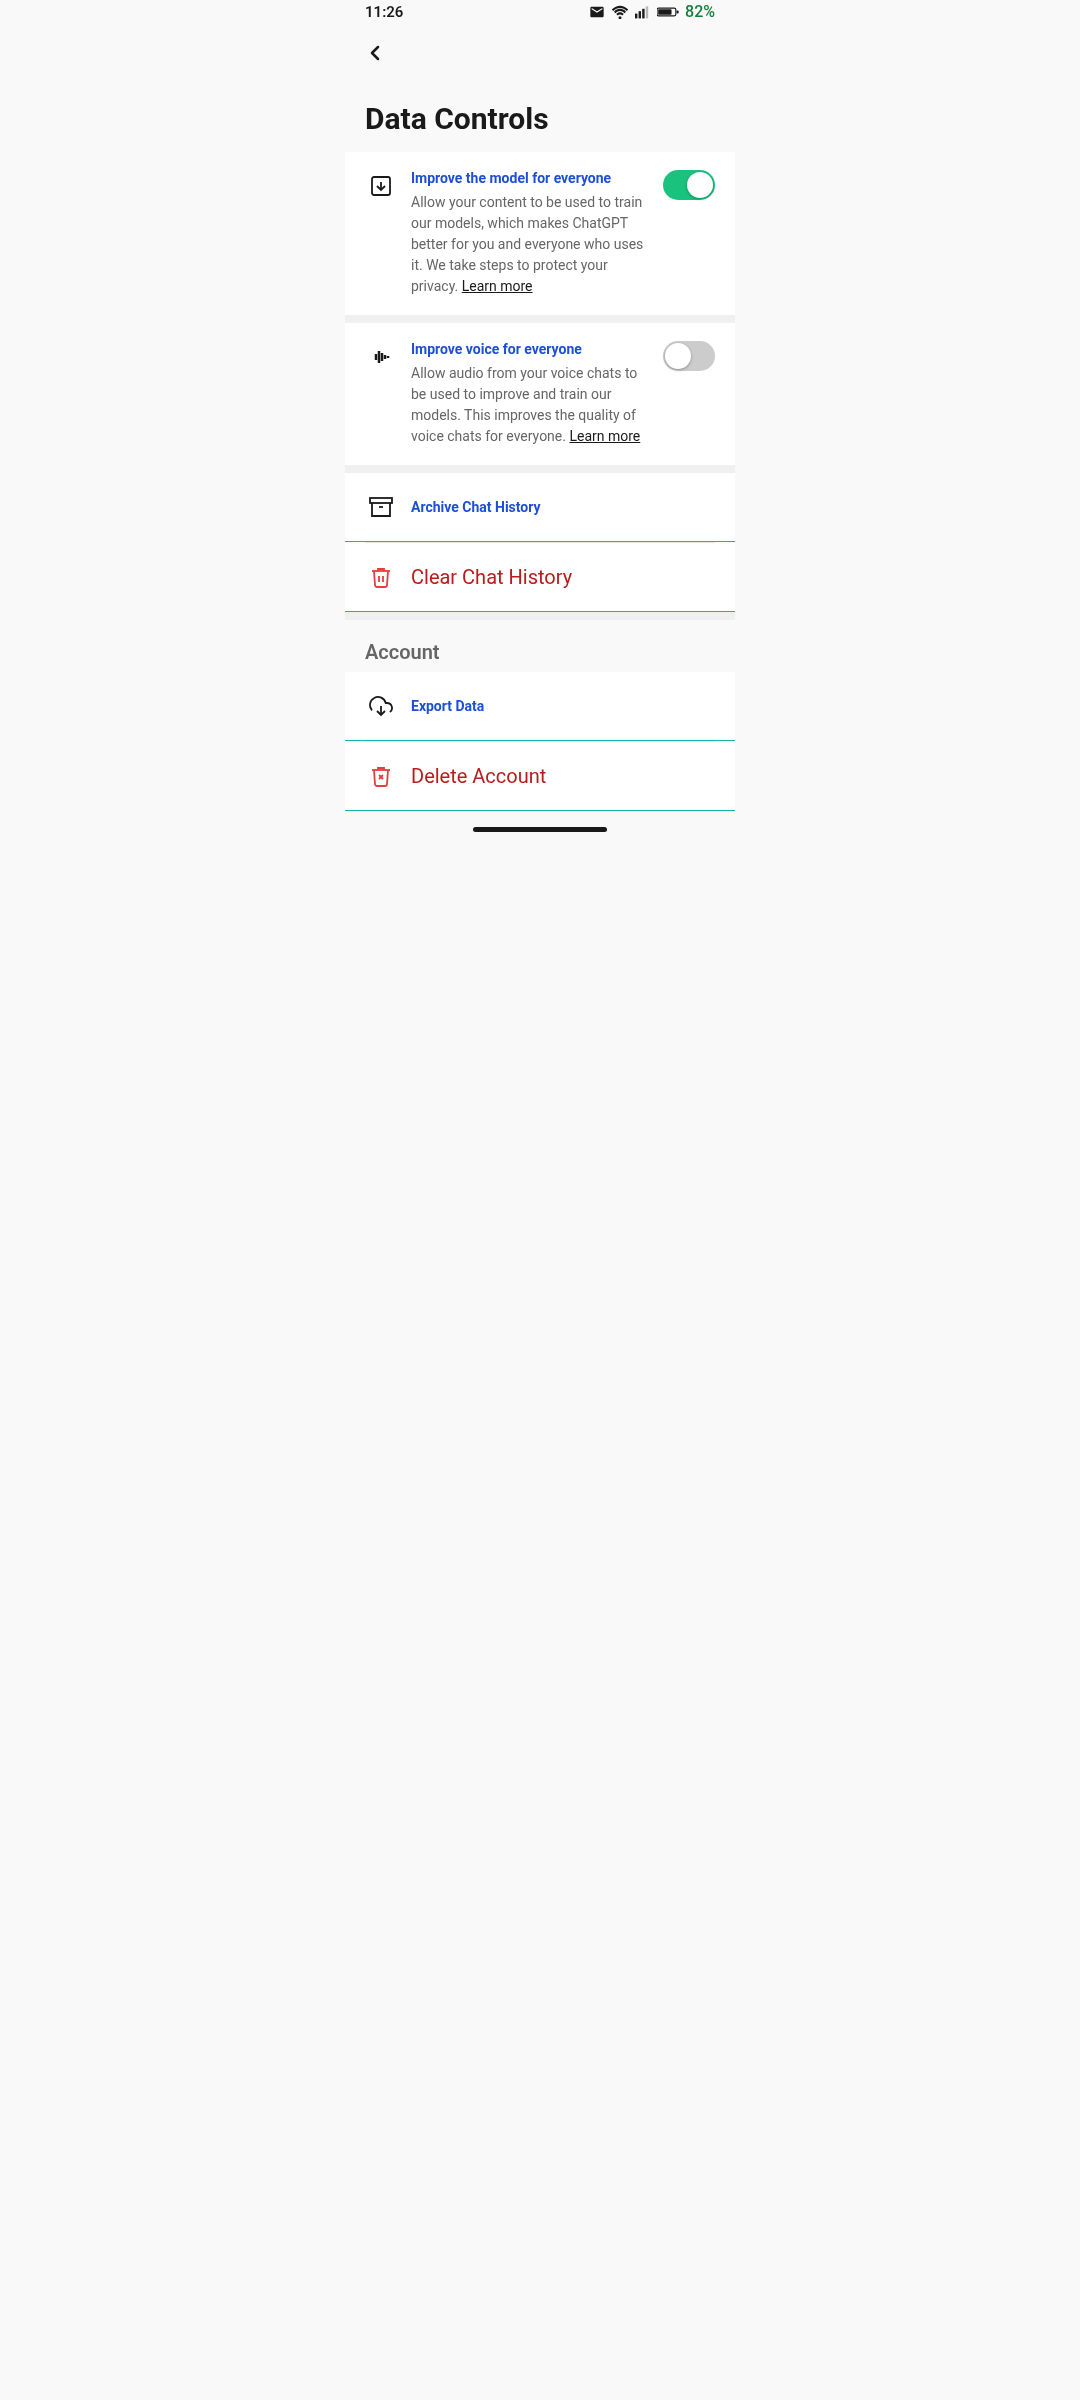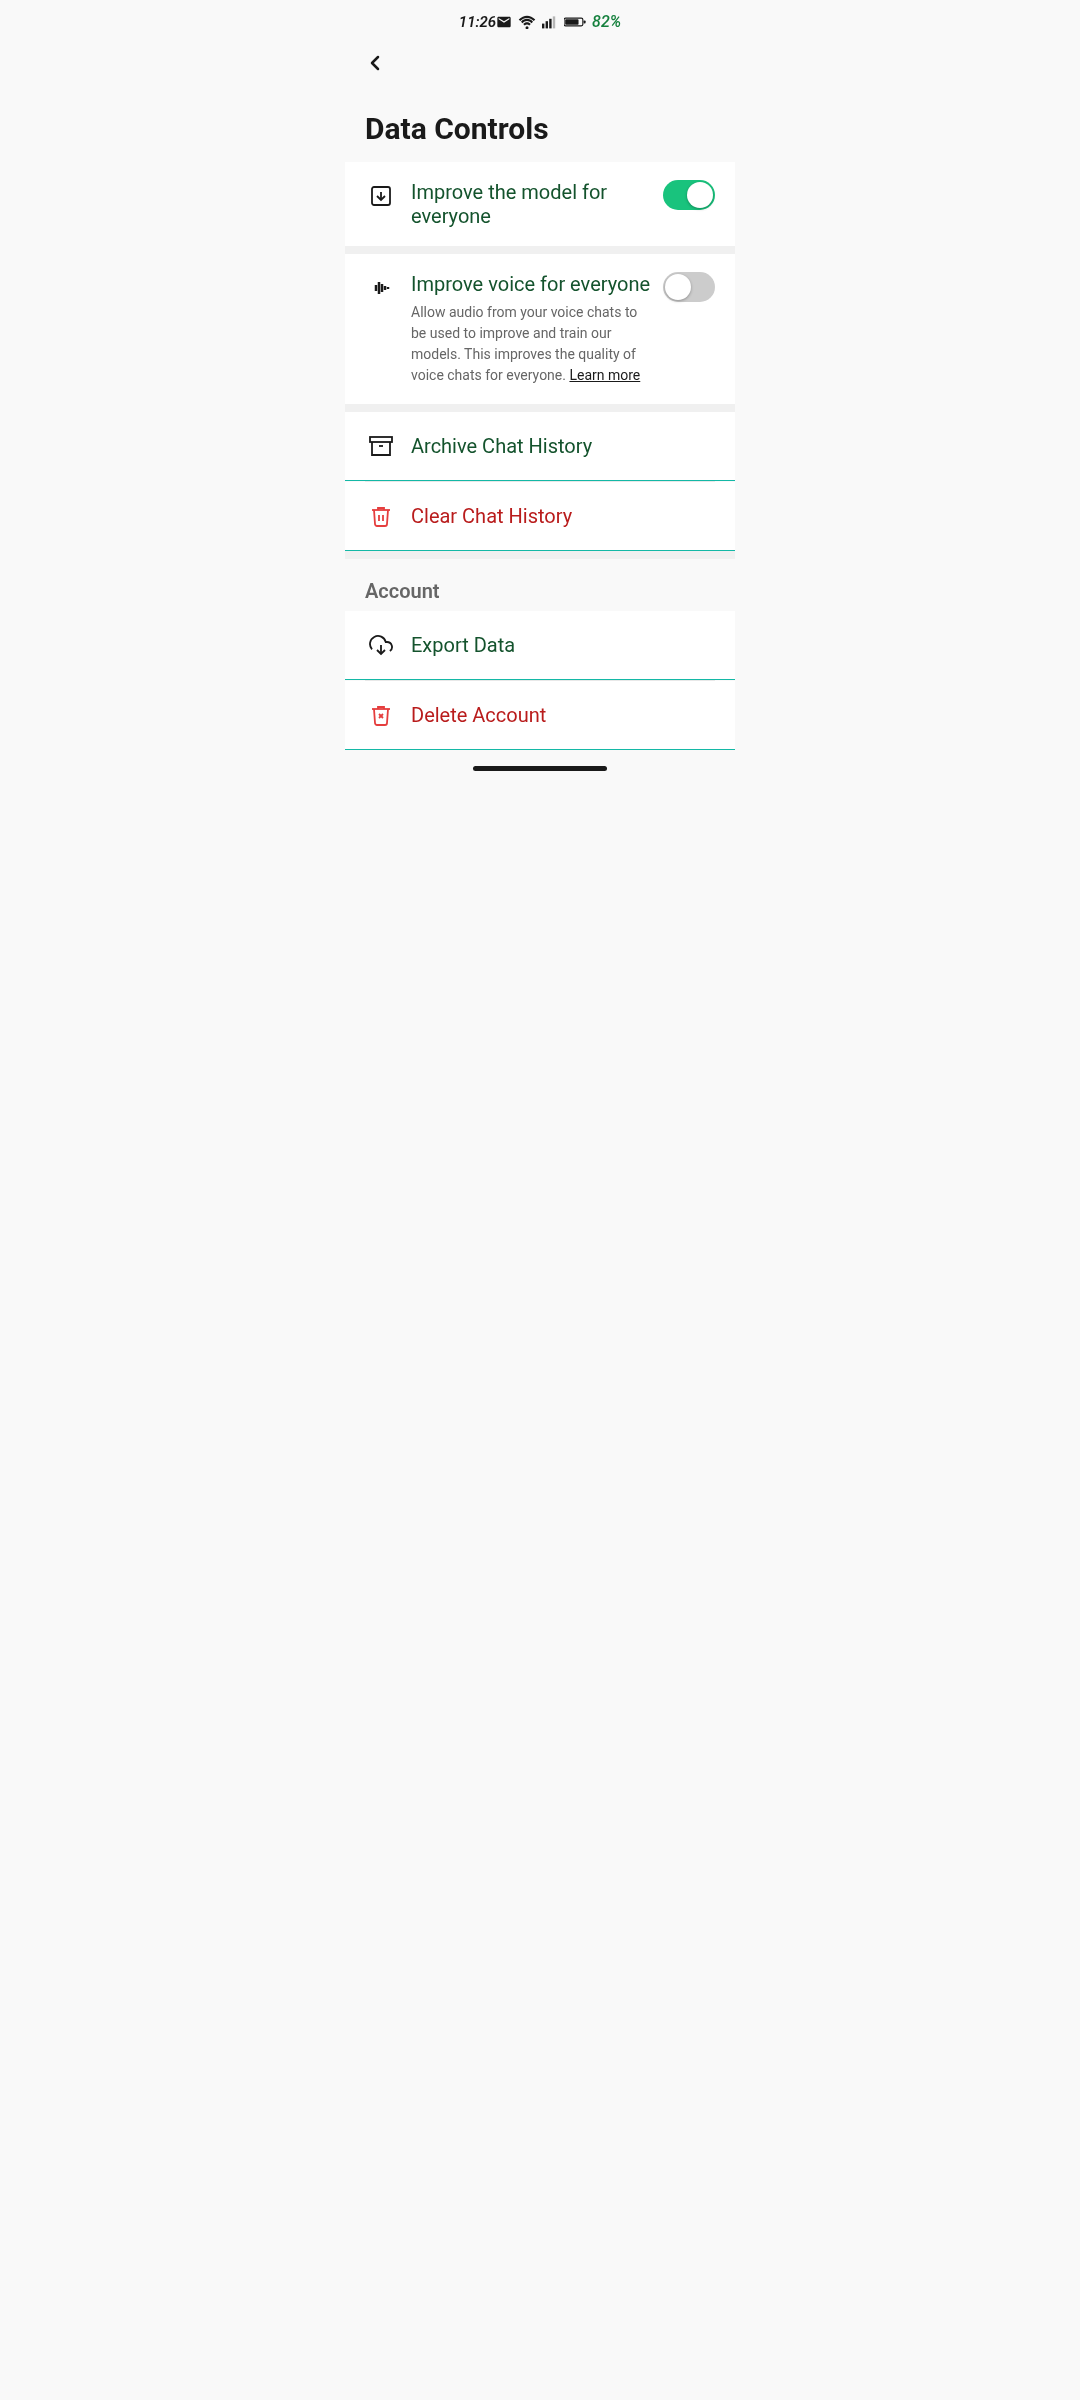--- a/index.html
+++ b/index.html
@@ -14,25 +14,24 @@
       font-family: -apple-system, BlinkMacSystemFont, 'Segoe UI', Roboto, sans-serif;
       width: 390px;
       min-height: 844px;
       margin: 0 auto;
       position: relative;
       overflow-x: hidden;
     }
 
     .status-bar {
       display: flex;
-      justify-content: center;
+      justify-content: space-between;
       align-items: center;
-      padding: 12px 20px 8px 20px;
+      padding: 2px 20px 8px 20px;
       background-color: #f9f9f9;
-      font-style: italic;
     }
 
     .status-time {
       font-size: 15px;
       font-weight: 600;
       color: #1a1a1a;
     }
 
     .status-icons {
       display: flex;
@@ -80,23 +79,23 @@
       margin-right: 14px;
       flex-shrink: 0;
     }
 
     .item-icon svg {
       width: 24px;
       height: 24px;
     }
 
     .item-label {
-      font-size: 20px;
-      color: #14532d;
-      font-weight: 400;
+      font-size: 14px;
+      color: #1d4ed8;
+      font-weight: 700;
     }
 
     .item-label-red {
       font-size: 20px;
       color: #b91c1c;
       font-weight: 400;
     }
 
     .item-description {
       font-size: 14px;
@@ -239,20 +238,23 @@
 <div class="toggle-item">
   <div class="item-icon">
     <svg viewBox="0 0 24 24" fill="none" stroke="#1a1a1a" stroke-width="1.8">
       <rect x="3" y="3" width="18" height="18" rx="2" ry="2"></rect>
       <polyline points="8 12 12 16 16 12"></polyline>
       <line x1="12" y1="8" x2="12" y2="16"></line>
     </svg>
   </div>
   <div class="toggle-item-content">
     <div class="item-label">Improve the model for everyone</div>
+    <div class="item-description">
+      Allow your content to be used to train our models, which makes ChatGPT better for you and everyone who uses it. We take steps to protect your privacy. <a href="#">Learn more</a>
+    </div>
   </div>
   <div class="toggle-switch">
     <div class="toggle-slider on">
       <div class="toggle-knob on"></div>
     </div>
   </div>
 </div>
 
 <div class="full-divider"></div>
 

